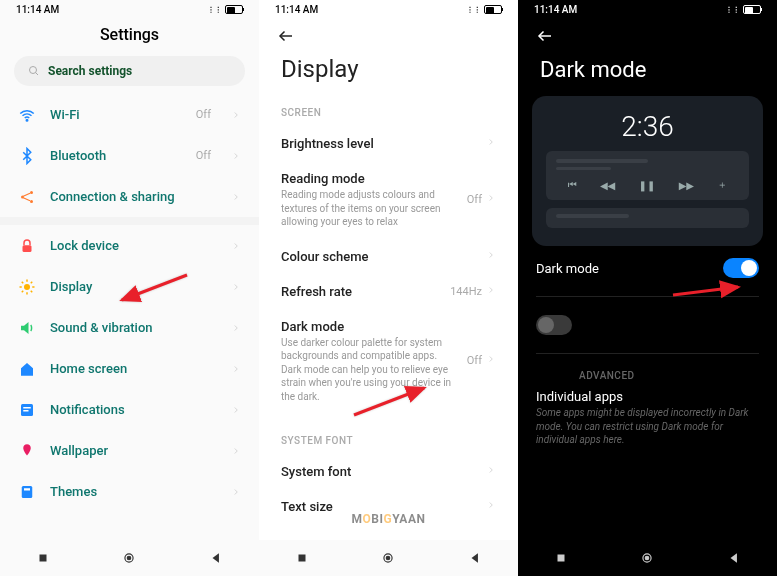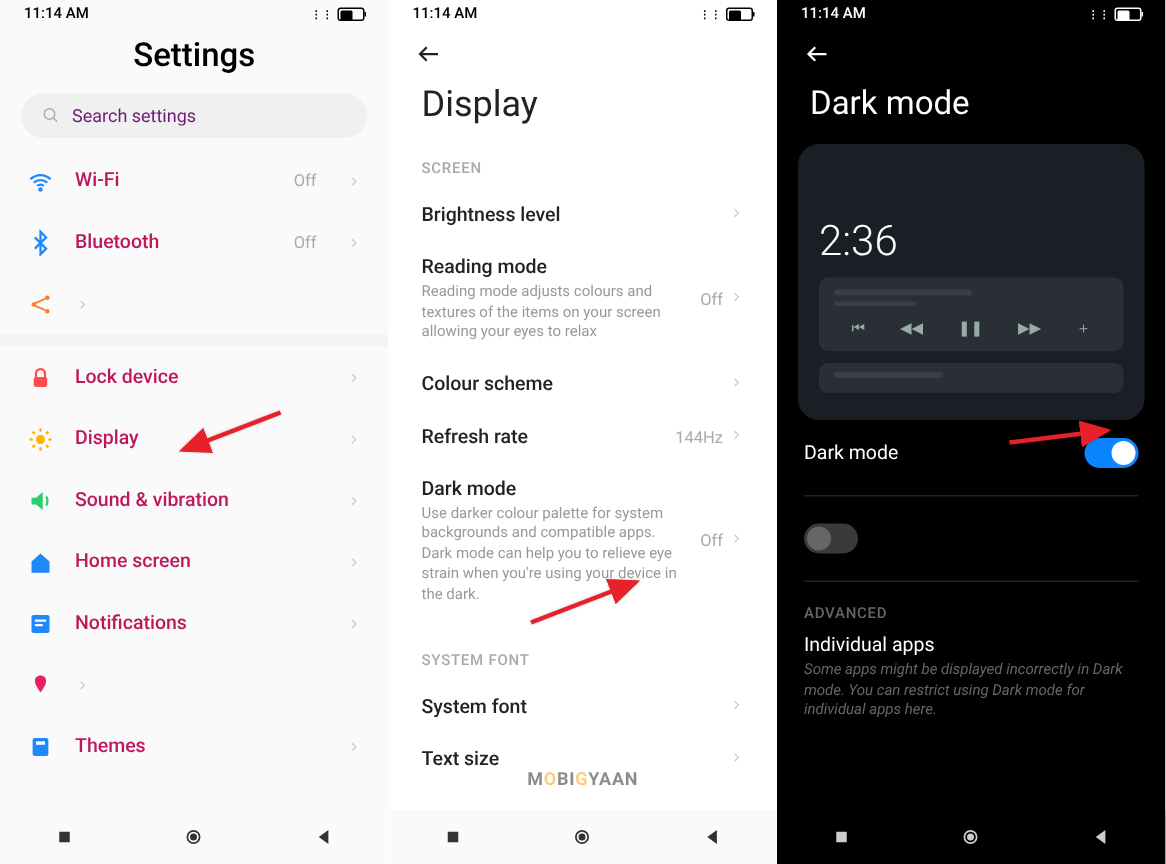--- a/index.html
+++ b/index.html
@@ -9,56 +9,56 @@
 .pane2 { background:#fff; }
 .pane3 { background:#000; color:#fff; }
 .statusbar { display:flex; justify-content:space-between; align-items:center; padding:4px 16px 2px; font-size:10px; font-weight:500; }
 .pane1 .statusbar,.pane2 .statusbar { color:#000; }
 .pane3 .statusbar { color:#fff; }
 .stat-icons { display:flex; gap:3px; align-items:center; }
 .batt { border:1px solid currentColor; width:18px; height:9px; border-radius:2px; position:relative; display:flex; }
 .batt::after { content:""; position:absolute; right:-2px; top:2px; width:1px; height:3px; background:currentColor; }
 .batt-fill { background:currentColor; width:8px; height:7px; margin:1px; border-radius:1px; }
 .vod { font-size:7px; font-weight:700; letter-spacing:.3px; }
-.title { font-size:22px; font-weight:500; text-align:center; padding:8px 0 12px; }
-.search-box { margin:0 14px 8px; background:#f0f0f0; border-radius:20px; padding:8px 14px; color:#701a75; font-size:12px; display:flex; align-items:center; gap:8px; }
+.title { font-size:16px; font-weight:500; text-align:center; padding:8px 0 12px; }
+.search-box { margin:0 14px 8px; background:#f0f0f0; border-radius:20px; padding:8px 14px; color:#14532d; font-size:12px; display:flex; align-items:center; gap:8px;font-weight:bold; }
 .search-box svg { width:12px; height:12px; }
 .row { display:flex; align-items:center; padding:11px 18px; gap:14px; position:relative; }
 .row-icon { width:18px; height:18px; flex-shrink:0; display:flex; align-items:center; justify-content:center; }
-.row-label { flex:1; font-size:13px; font-weight:500; color:#be185d; }
+.row-label { flex:1; font-size:13px; font-weight:500; color:#0f766e; }
 .row-status { font-size:11px; color:#aaa; margin-right:6px; }
 .chev { color:#ccc; }
 .chev svg { width:10px; height:10px; }
 .divider { height:8px; background:#f3f3f3; }
 .back-btn { padding:10px 18px 4px; }
 .back-btn svg { width:18px; height:18px; }
 .page-title { font-size:24px; font-weight:400; padding:2px 22px 20px; color:#222; }
 .section-h { font-size:10px; font-weight:500; color:#aaa; letter-spacing:.5px; padding:4px 22px 8px; }
 .srow { padding:10px 22px; display:flex; align-items:flex-end; gap:8px; }
 .srow .body { flex:1; }
 .srow .lbl { font-size:13px; font-weight:500; color:#222; }
 .srow .desc { font-size:10px; color:#999; line-height:1.35; margin-top:2px; max-width:190px; }
 .srow .right { display:flex; align-items:center; gap:4px; color:#aaa; font-size:11px; align-self:center; }
 .pane3 .back-btn svg { stroke:#fff; }
 .page-title3 { font-size:22px; font-weight:400; padding:4px 22px 14px; color:#fff; }
 .preview { margin:0 14px; background:#1a1f26; border-radius:14px; padding:14px 14px 18px; }
-.clock { font-size:28px; font-weight:300; text-align:left; color:#fff;margin-top:34px; }
+.clock { font-size:28px; font-weight:300; text-align:center; color:#fff; }
 .card { background:#2a2f36; border-radius:6px; margin-top:8px; padding:8px 10px; }
 .card-top { height:4px; background:#3a3f46; border-radius:2px; width:50%; margin-bottom:4px; }
 .card-sub { height:3px; background:#3a3f46; border-radius:2px; width:30%; margin-bottom:8px; }
 .player { display:flex; justify-content:space-around; align-items:center; color:#9aa; font-size:10px; }
 .drow { padding:12px 18px; display:flex; align-items:center; gap:10px; }
 .drow .lbl { flex:1; font-size:13px; color:#fff; }
 .toggle { width:36px; height:20px; border-radius:10px; position:relative; }
 .tgl-on { background:#0a84ff; }
 .tgl-on::after { content:""; position:absolute; right:2px; top:2px; width:16px; height:16px; background:#fff; border-radius:50%; }
 .tgl-off { background:#3a3a3a; }
 .tgl-off::after { content:""; position:absolute; left:2px; top:2px; width:16px; height:16px; background:#666; border-radius:50%; }
 .pane3 .divider2 { height:1px; background:#222; margin:6px 18px; }
-.pane3 .section-h { color:#666; padding:10px 18px 2px; }
+.pane3 .section-h { color:#666; padding:10px 18px 2px;margin-left:43px; }
 .drow .desc { font-size:10px; color:#666; line-height:1.35; margin-top:2px;font-style:italic; }
 .navbar { position:absolute; bottom:0; left:0; right:0; height:36px; display:flex; justify-content:space-around; align-items:center; }
 .pane1 .navbar,.pane2 .navbar { background:#fafafa; }
 .pane3 .navbar { background:#000; }
 .nav-icn { width:14px; height:14px; }
 .arrow { position:absolute; pointer-events:none; }
 .arrow svg { filter:drop-shadow(0 0 1px rgba(0,0,0,.2)); }
 .wm { position:absolute; bottom:50px; left:50%; transform:translateX(-50%); font-size:12px; font-weight:700; letter-spacing:.5px; color:#1a1a1a; opacity:.5;margin-top:47px; }
 .wm .g { color:#f90; }
 </style>
@@ -113,20 +113,21 @@
   </div>
   <div class="row">
     <span class="row-icon">
         <svg viewBox="0 0 24 24" fill="#ff7b2e">
           <circle cx="6" cy="12" r="2"></circle>
           <circle cx="18" cy="6" r="2"></circle>
           <circle cx="18" cy="18" r="2"></circle>
           <path d="M7 11l9-4M7 13l9 4" stroke="#ff7b2e" stroke-width="1.5"></path>
         </svg>
       </span>
+    <span class="row-label">Connection &amp; sharing</span>
     <span class="chev"><svg viewBox="0 0 24 24" fill="none" stroke="currentColor" stroke-width="2">
           <polyline points="9 6 15 12 9 18"></polyline>
         </svg></span>
   </div>
 
   <div class="divider"></div>
 
   <div class="row">
     <span class="row-icon">
         <svg viewBox="0 0 24 24" fill="#ff4d4d">
@@ -195,20 +196,21 @@
     <span class="chev"><svg viewBox="0 0 24 24" fill="none" stroke="currentColor" stroke-width="2">
           <polyline points="9 6 15 12 9 18"></polyline>
         </svg></span>
   </div>
   <div class="row">
     <span class="row-icon">
         <svg viewBox="0 0 24 24" fill="#e91e63">
           <path d="M12 3c3 0 5 2 5 5 0 4-5 10-5 10S7 12 7 8c0-3 2-5 5-5z"></path>
         </svg>
       </span>
+    <span class="row-label">Wallpaper</span>
     <span class="chev"><svg viewBox="0 0 24 24" fill="none" stroke="currentColor" stroke-width="2">
           <polyline points="9 6 15 12 9 18"></polyline>
         </svg></span>
   </div>
   <div class="row">
     <span class="row-icon">
         <svg viewBox="0 0 24 24" fill="#1e88ff">
           <rect x="5" y="4" width="14" height="16" rx="2"></rect>
           <rect x="8" y="7" width="8" height="3" fill="#fff"></rect>
         </svg>

